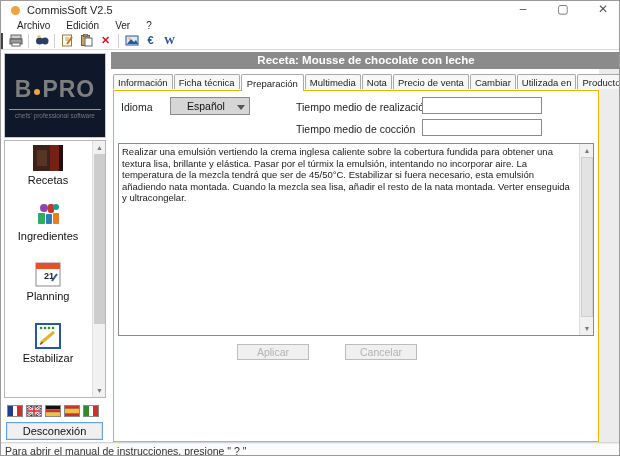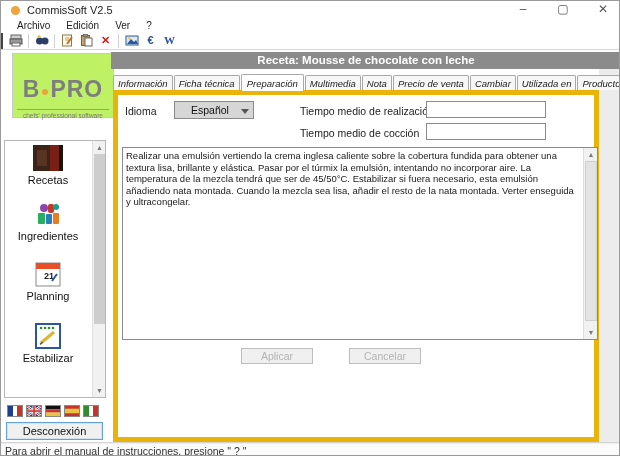--- a/index.html
+++ b/index.html
@@ -23,21 +23,21 @@
   .tb-grip { width:2px; height:16px; background:#444; margin-right:3px; }
   .tb-btn { width:15px; height:15px; margin:0 2px; display:flex; align-items:center; justify-content:center; }
   .tb-sep { width:1px; height:14px; background:#d0d0d0; margin:0 3px; }
   .glyph { font-size:11px; font-weight:bold; line-height:1; }
 
   
   .content { position:absolute; left:0; top:49px; width:620px; height:392px; background:#fff; }
   .right-strip { position:absolute; left:598px; top:19px; width:21px; height:373px; background:#ececec; }
 
   
-  .logo-box { position:absolute; left:11px; top:3px; width:102px; height:65px; border:1px solid #c9c9c9; background:#bef264; }
+  .logo-box { position:absolute; left:3px; top:3px; width:102px; height:85px; border:1px solid #c9c9c9; background:#0f172a; }
   .logo-line { text-align:center; margin-top:22px; font-size:23px; font-weight:bold; color:#7e7e7e; letter-spacing:1px; }
   .logo-line .dot { display:inline-block; width:6px; height:6px; border-radius:50%; background:#f0a23c; margin:0 2px 2px 2px; }
   .logo-tagline { margin:6px 4px 0 4px; border-top:1px solid #9a9a9a; font-size:6.5px; color:#777; text-align:center; padding-top:2px; }
 
   .navpanel { position:absolute; left:3px; top:90px; width:102px; height:258px; border:1px solid #b7b7b7; background:#fff; }
   .nav-item { position:absolute; left:0; width:86px; text-align:center; }
   .nav-icon { display:block; margin:0 auto 3px auto; }
   .nav-label { font-size:11px; color:#111; }
   .vscroll { position:absolute; right:0; top:0; width:13px; height:100%; background:#f1f1f1; border-left:1px solid #e0e0e0; }
   .vscroll .arr { position:absolute; left:0; width:13px; height:13px; font-size:7px; color:#7a7a7a; text-align:center; line-height:13px; }
@@ -47,25 +47,25 @@
 
   .flags-row { position:absolute; left:6px; top:355px; width:96px; display:flex; gap:3px; }
   .flag { width:16px; height:12px; border:1px solid #888; }
   .flag svg { display:block; }
 
   .disconnect-btn { position:absolute; left:5px; top:372px; width:97px; height:18px; background:#f0f0f0; border:1px solid #66a3d2; box-shadow:inset 0 0 0 1px #cfe3f3; font-size:11px; color:#111; text-align:center; line-height:16px; }
 
   
   .recipe-header { position:absolute; left:110px; top:2px; width:510px; height:17px; background:#8b8b8b; color:#fff; font-size:11.5px; font-weight:bold; text-align:center; line-height:17px; }
 
-  .tabstrip { position:absolute; left:112px; top:24px; width:486px; height:16px; display:flex; align-items:center;font-style:italic; }
+  .tabstrip { position:absolute; left:112px; top:24px; width:486px; height:16px; display:flex; align-items:flex-start; }
   .tab { font-size:9.5px; color:#222; background:#f7f7f7; border:1px solid #a9a9a9; border-bottom:none; padding:2px 4px 1px 4px; margin-right:1px; border-radius:2px 2px 0 0; white-space:nowrap; }
   .tab.active { background:#fff; padding:3px 5px 2px 5px; position:relative; z-index:2; margin-bottom:-1px; }
 
-  .tabpage { position:absolute; left:112px; top:40px; width:486px; height:352px; background:#fff; border:5px solid #eab308; }
+  .tabpage { position:absolute; left:112px; top:40px; width:486px; height:352px; background:#fff; border:1px solid #eab308; }
 
   .form-label { position:absolute; font-size:10.5px; color:#222; }
   .combo { position:absolute; left:56px; top:6px; width:80px; height:18px; background:#d6d6d6; border:1px solid #8a8a8a; font-size:10.5px; color:#111; line-height:16px; padding-left:16px; }
   .combo .arrow { position:absolute; right:4px; top:7px; width:0; height:0; border-left:4px solid transparent; border-right:4px solid transparent; border-top:5px solid #555; }
   .txtinput { position:absolute; width:120px; height:17px; border:1px solid #8a8a8a; background:#fff; font-size:10.5px; padding:0 3px; font-family:"Liberation Sans", sans-serif; }
 
   .prep-box { position:absolute; left:4px; top:52px; width:476px; height:193px; border:1px solid #8a8a8a; background:#fff; }
   .prep-text { position:absolute; left:3px; top:2px; right:16px; font-size:9.5px; line-height:1.22; color:#1a1a1a; }
   .prep-scroll { position:absolute; right:0; top:0; width:14px; height:100%; background:#f1f1f1; border-left:1px solid #ddd; }
   .prep-scroll .arr { position:absolute; left:0; width:14px; height:13px; font-size:7px; color:#7a7a7a; text-align:center; line-height:13px; }

